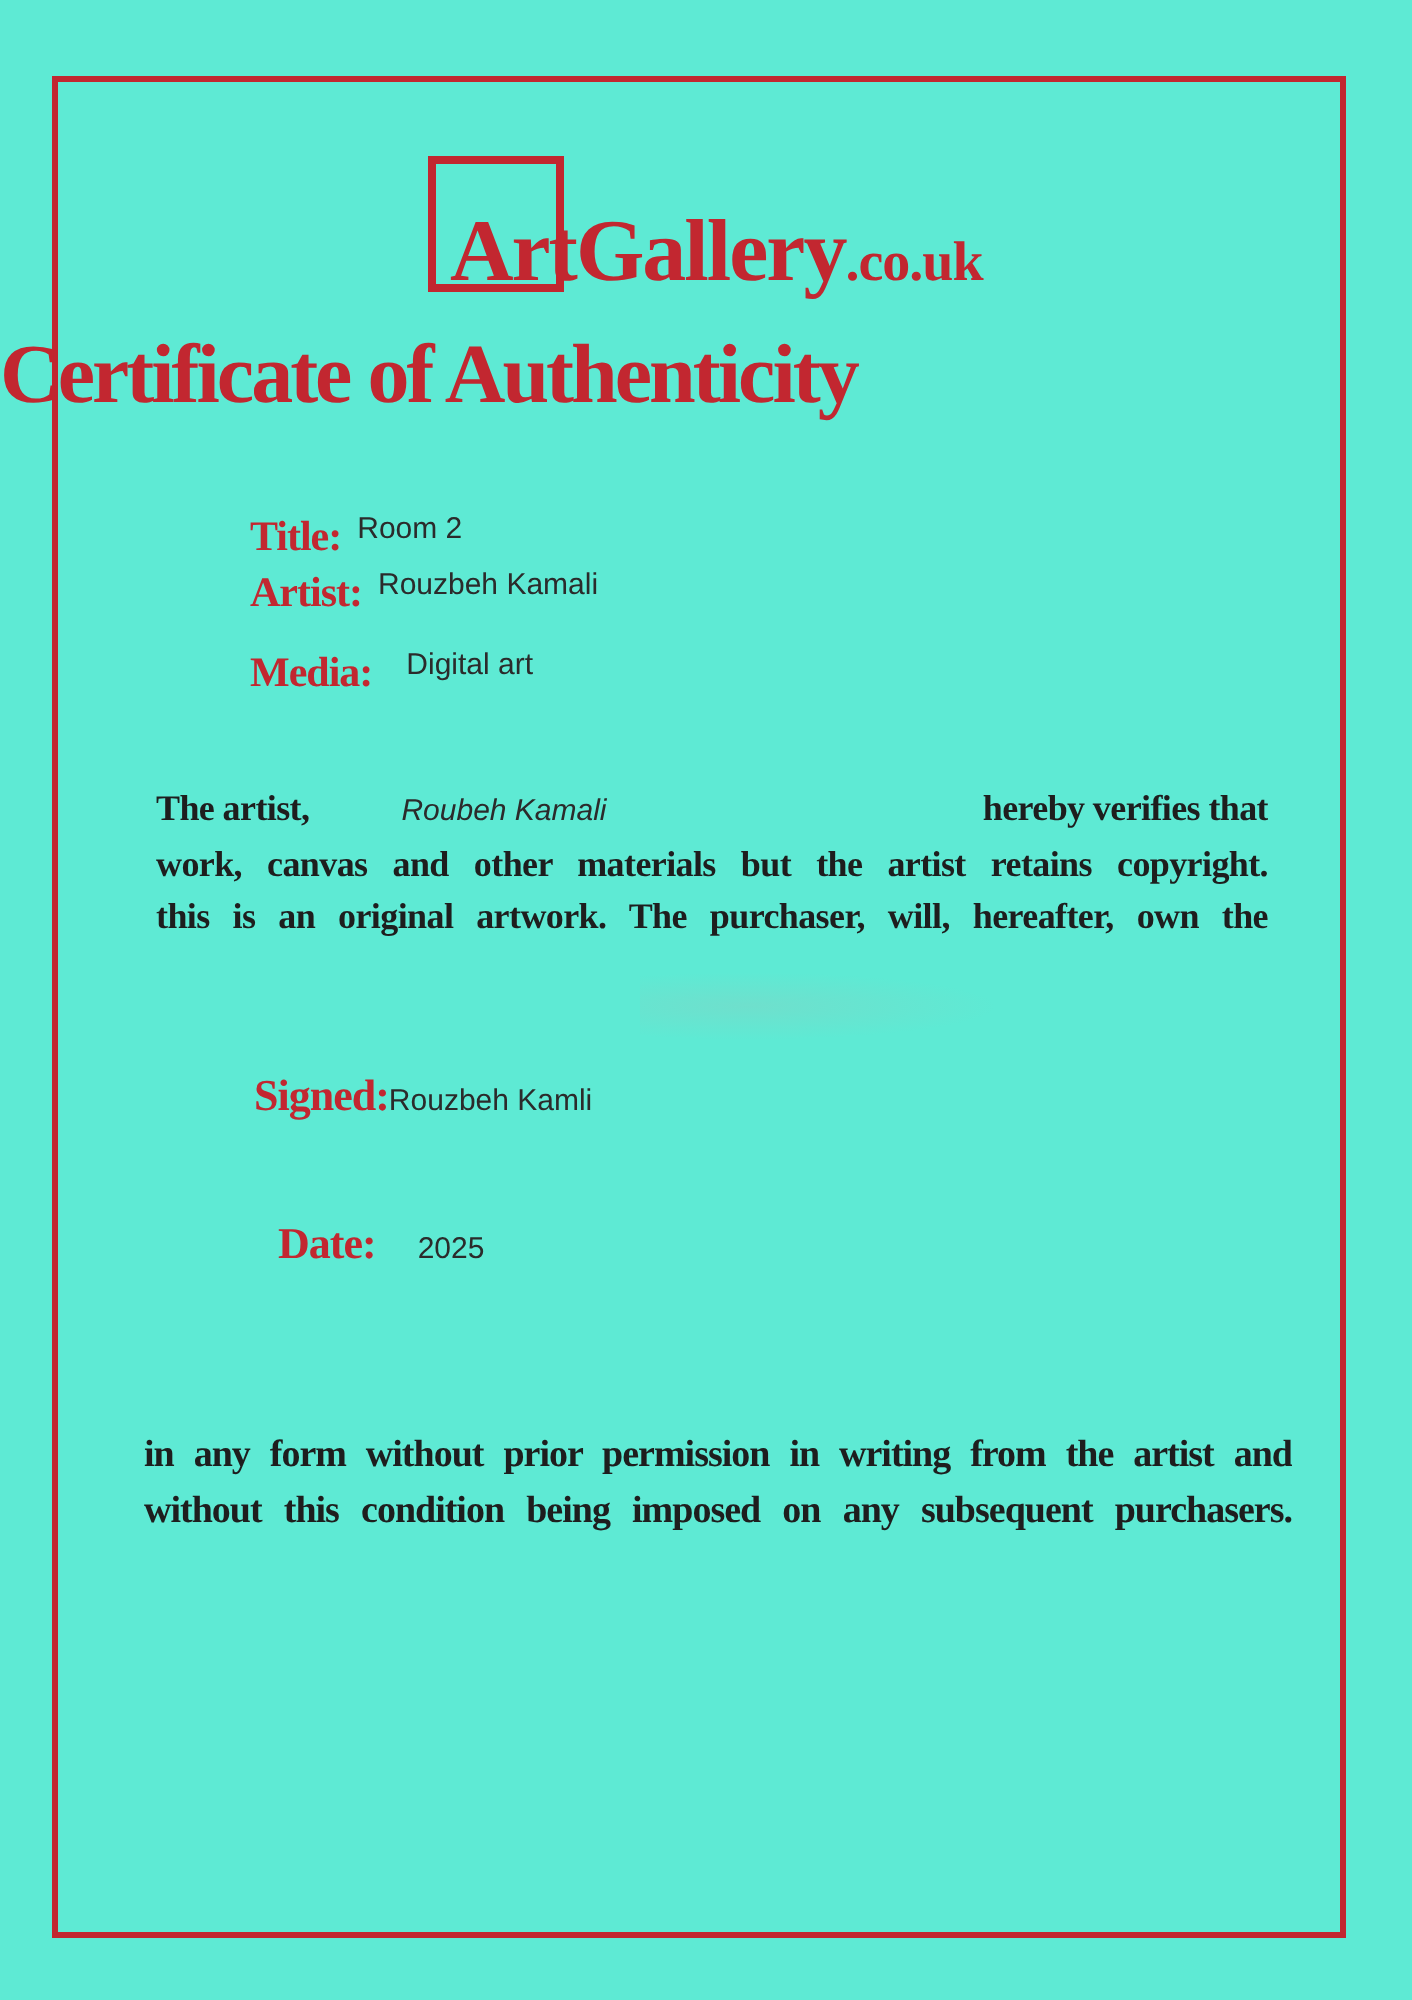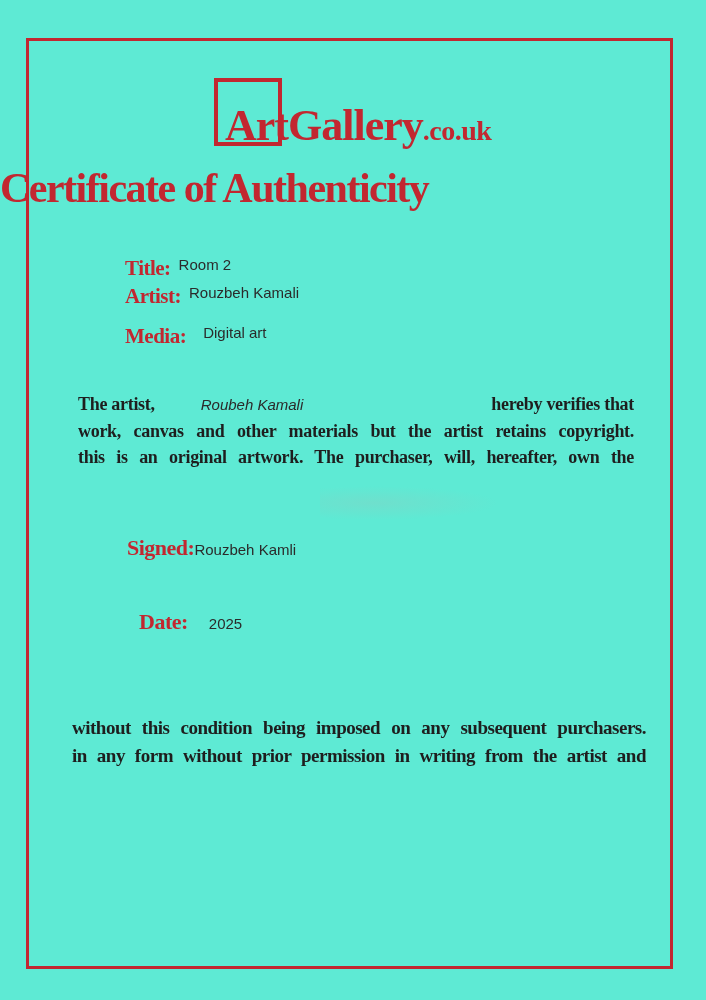--- a/index.html
+++ b/index.html
@@ -136,17 +136,17 @@
     <span class="big-label">Signed:</span>
     <span class="value-text">Rouzbeh Kamli</span>
   </div>
 
   <div class="date-row">
     <span class="big-label">Date:</span>
     <span class="value-text">2025</span>
   </div>
 
   <div class="notice">
+    <div class="jline">in any form without prior permission in writing from the artist and</div>
     <div class="jline">without this condition being imposed on any subsequent purchasers.</div>
-    <div class="jline">in any form without prior permission in writing from the artist and</div>
   </div>
 
 </div>
 
 </body></html>

